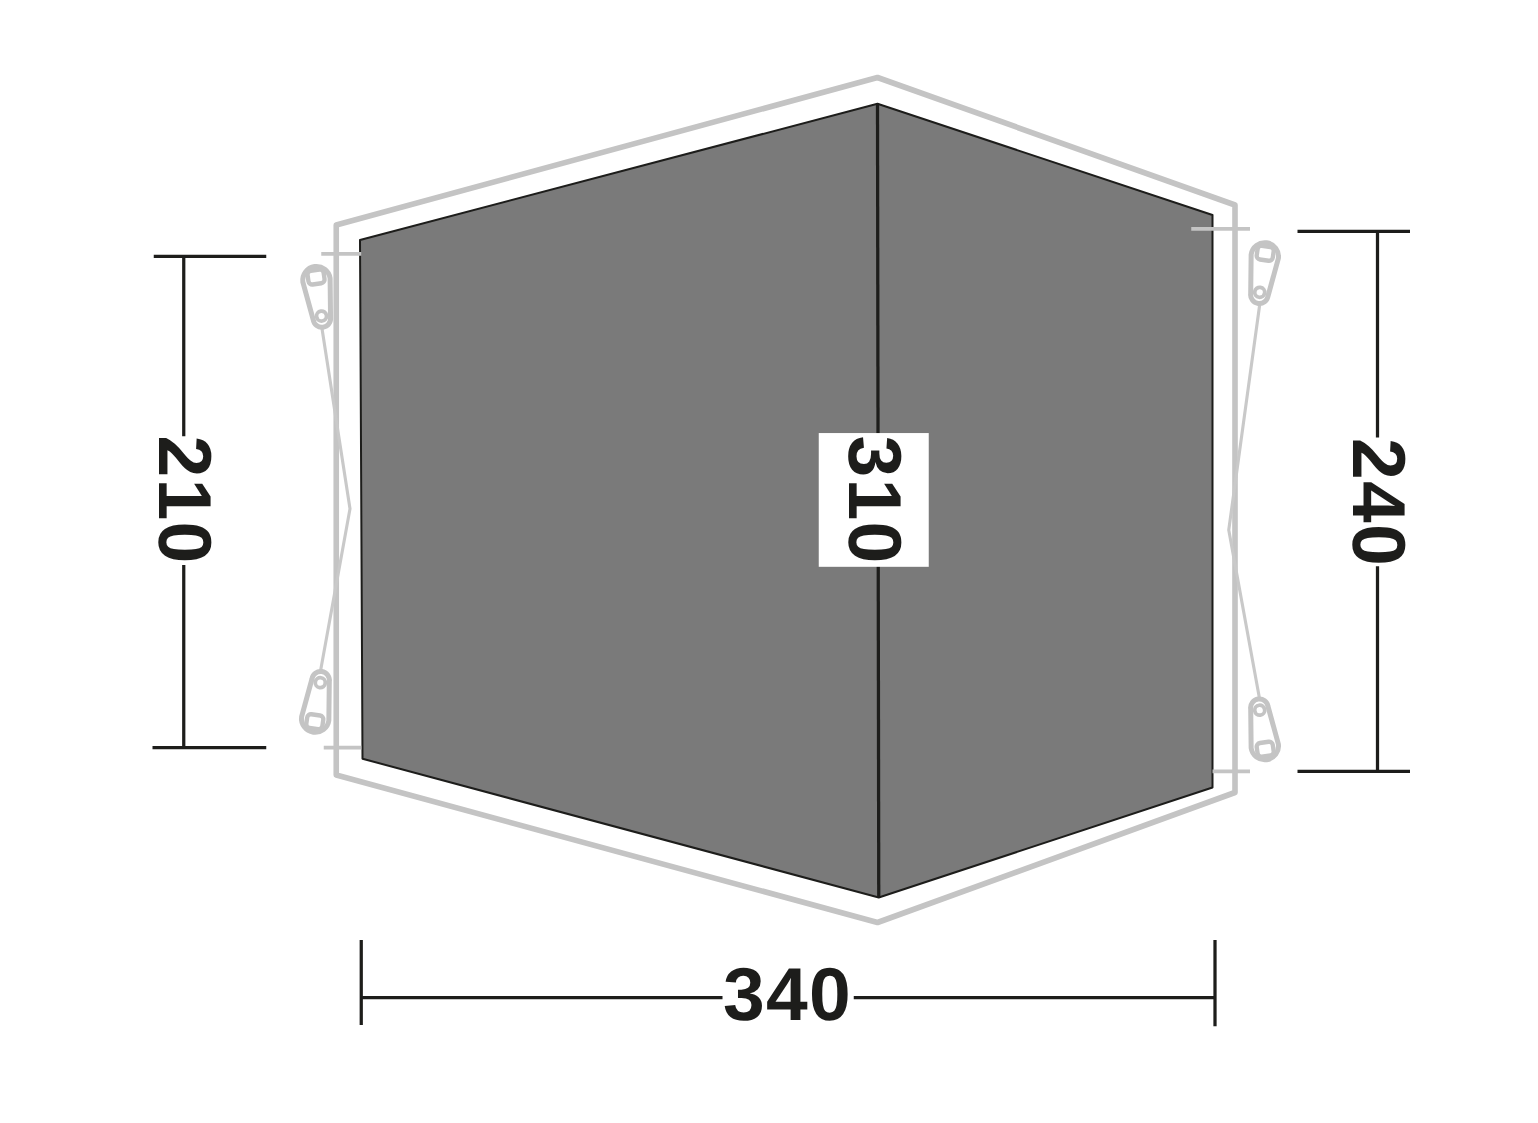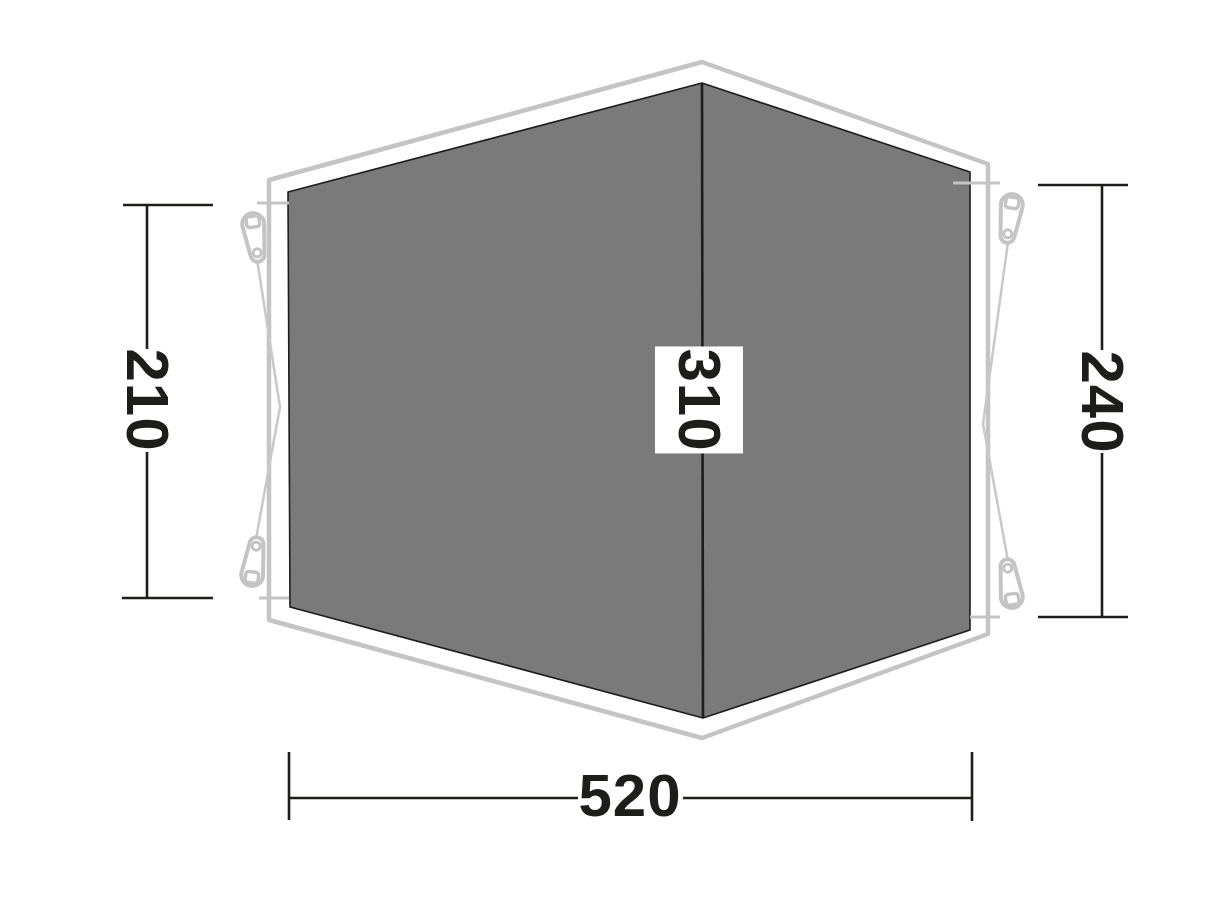--- a/index.html
+++ b/index.html
@@ -99,15 +99,15 @@
       <line x1="972" y1="752" x2="972" y2="821"></line>
     </g>
   </svg>
 
   <div class="dim-label rot" style="left:147px; top:400px;">210</div>
 
   <div class="dim-label rot boxed" style="left:699px; top:400px;">310</div>
 
   <div class="dim-label rot" style="left:1102px; top:402px;">240</div>
 
-  <div class="dim-label flat" style="left:630px; top:796px;">520</div>
+  <div class="dim-label flat" style="left:630px; top:796px;">340</div>
 
 </div>
 
 </body></html>

